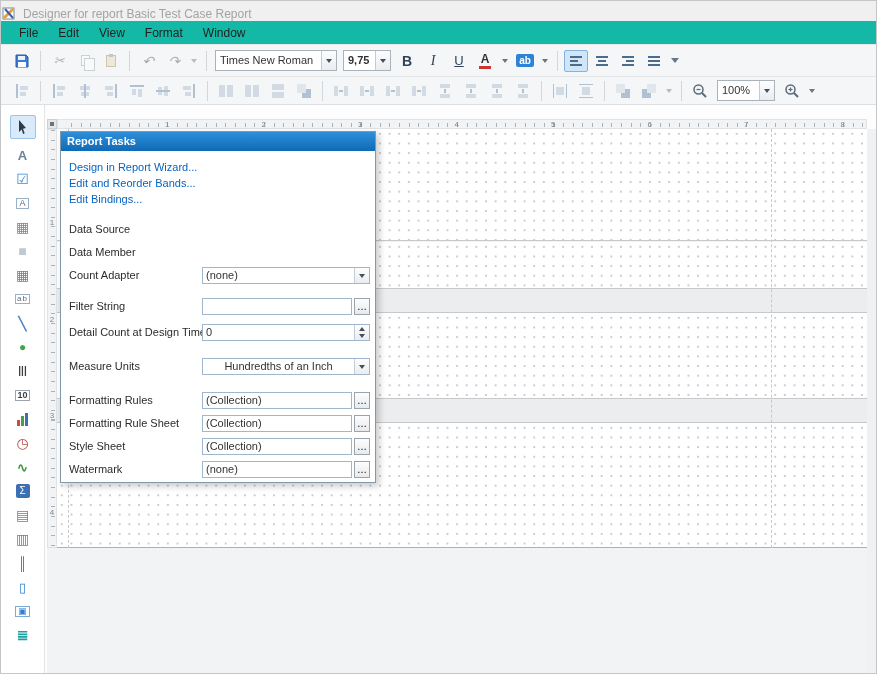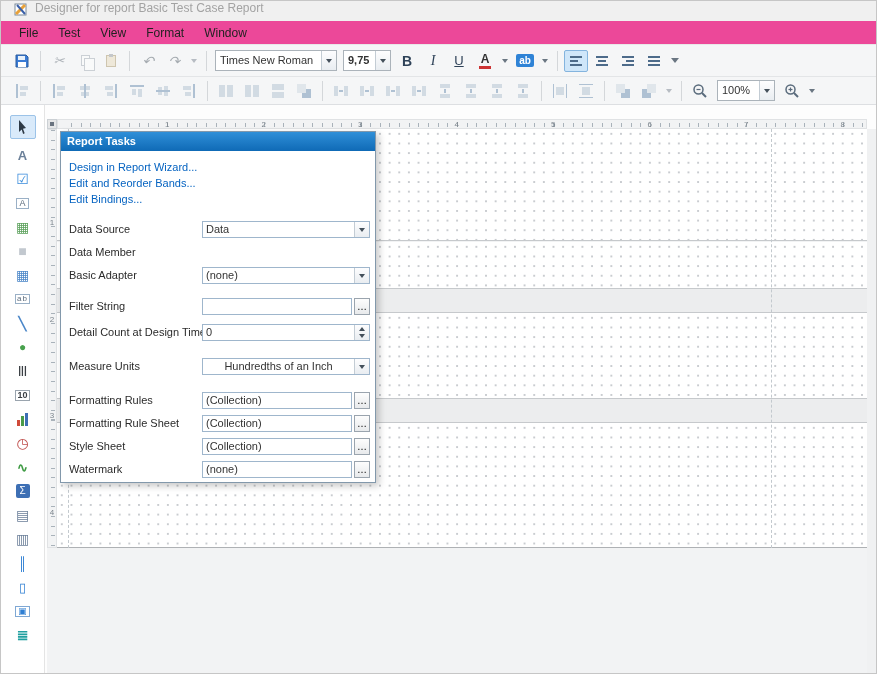--- a/index.html
+++ b/index.html
@@ -1,25 +1,25 @@
 <!DOCTYPE html>
 <html><head>
 <meta charset="utf-8">
 <style>
   html,body{margin:0;padding:0;background:#dcdcdc;}
   #app{position:relative;width:877px;height:674px;background:#fff;border:1px solid #c6c6c6;
        font-family:"Liberation Sans",sans-serif;font-size:12px;color:#333;overflow:hidden;box-sizing:border-box;}
   *{box-sizing:border-box;}
 
   
-  #titlebar{position:absolute;left:0;top:0;width:100%;height:20px;background:#f0f0f0;display:flex;align-items:flex-start;padding-left:12px;}
+  #titlebar{position:absolute;left:0;top:0;width:100%;height:20px;background:#f0f0f0;display:flex;align-items:flex-end;padding-left:0;}
   #titlebar .title{color:#a3a3a3;font-size:12px;margin-left:6px;white-space:nowrap;}
 
   
-  #menubar{position:absolute;left:0;top:20px;width:100%;height:24px;background:#ec4899;border-bottom:1px solid #e8e8e8;display:flex;align-items:center;padding-left:8px;}
+  #menubar{position:absolute;left:0;top:20px;width:100%;height:24px;background:#14b8a6;border-bottom:1px solid #e8e8e8;display:flex;align-items:center;padding-left:8px;}
   .menu-item{padding:3px 10px;color:#222;cursor:default;}
 
   
   .toolbar{position:absolute;left:0;width:100%;background:#f5f6f7;display:flex;align-items:center;padding-left:8px;}
   #toolbar1{top:44px;height:32px;border-bottom:1px solid #e3e5e7;}
   #toolbar2{top:76px;height:28px;border-bottom:1px solid #dddfe2;}
   .tbtn{display:flex;align-items:center;justify-content:center;width:24px;height:22px;border-radius:2px;margin:0 1px;cursor:default;}
   .tbtn.dis{opacity:.45;}
   .tbtn.sel{background:#cfe6f9;border:1px solid #84b4de;}
   .vsep{width:1px;height:20px;background:#d4d7da;margin:0 5px;}
@@ -153,21 +153,21 @@
     <svg width="16" height="16">
       <rect x="2" y="3" width="11" height="11" fill="#ffffff" stroke="#7a8a9a"></rect>
       <path d="M3 13 L12 4" stroke="#e8a13a" stroke-width="3"></path>
       <path d="M4 4 L12 13" stroke="#3a5fa8" stroke-width="2"></path>
     </svg>
     <span class="title">Designer for report Basic Test Case Report</span>
   </div>
 
   <div id="menubar">
       <span class="menu-item">File</span>
-      <span class="menu-item">Test</span>
+      <span class="menu-item">Edit</span>
       <span class="menu-item">View</span>
       <span class="menu-item">Format</span>
       <span class="menu-item">Window</span>
     </div>
 
   <div id="toolbar1" class="toolbar">
     <span class="tbtn">
       <svg width="16" height="16">
         <path d="M2 2 H12 L14 4 V14 H2 Z" fill="#3a7bd5" stroke="#2a5c9e"></path>
         <rect x="4" y="3" width="7" height="4" fill="#e8f1fa"></rect>
@@ -453,34 +453,28 @@
   <div id="report-tasks">
     <div id="rt-links">
         <a class="rt-link">Design in Report Wizard...</a>
         <a class="rt-link">Edit and Reorder Bands...</a>
         <a class="rt-link">Edit Bindings...</a>
       </div>
     <div id="rt-header">Report Tasks</div>
 
     <div class="rt-row r0">
       <span class="rt-label">Data Source</span>
-      <div class="rt-combo">
-        <span class="rt-value">Data</span>
-        <span class="combo-btn">
-            <i class="tri"></i>
-          </span>
-      </div>
     </div>
 
     <div class="rt-row r1">
       <span class="rt-label">Data Member</span>
     </div>
 
     <div class="rt-row r2">
-      <span class="rt-label">Basic Adapter</span>
+      <span class="rt-label">Count Adapter</span>
       <div class="rt-combo">
         <span class="rt-value">(none)</span>
         <span class="combo-btn">
             <i class="tri"></i>
           </span>
       </div>
     </div>
 
     <div class="rt-row r3">
       <span class="rt-label">Filter String</span>

